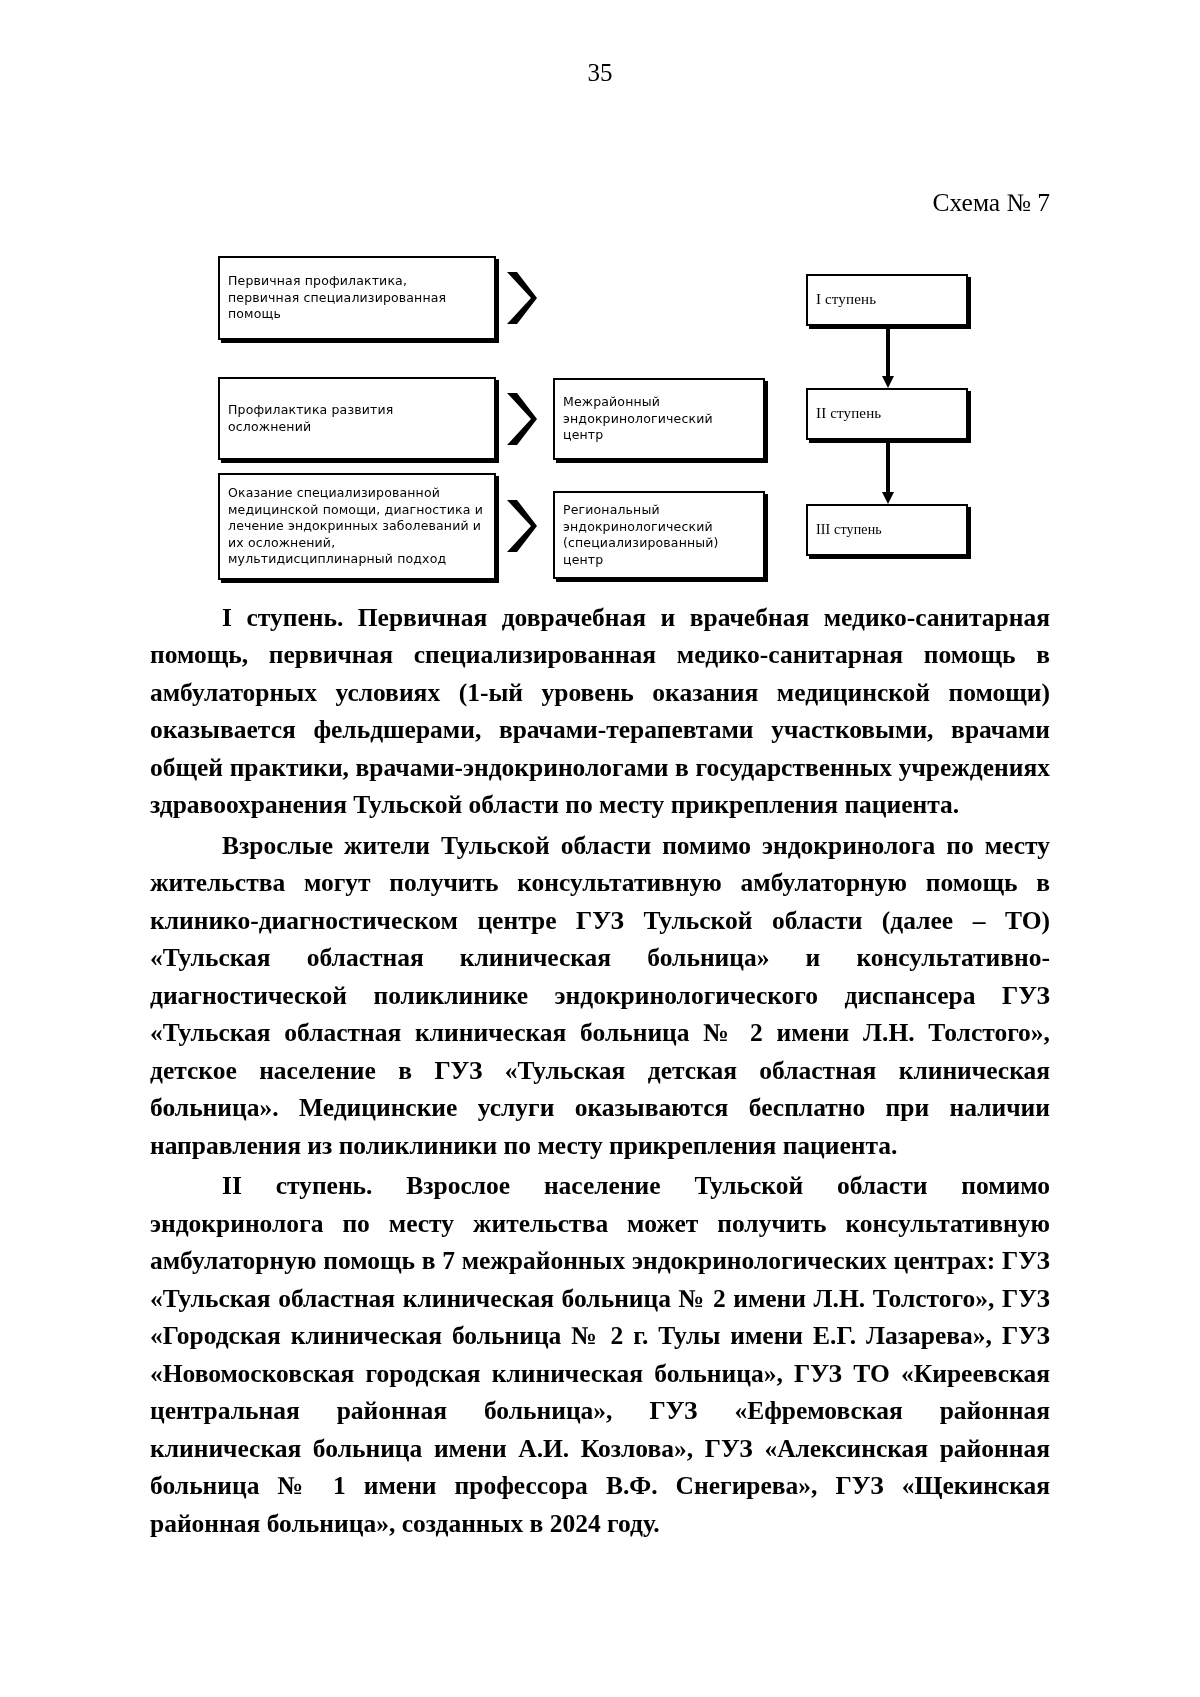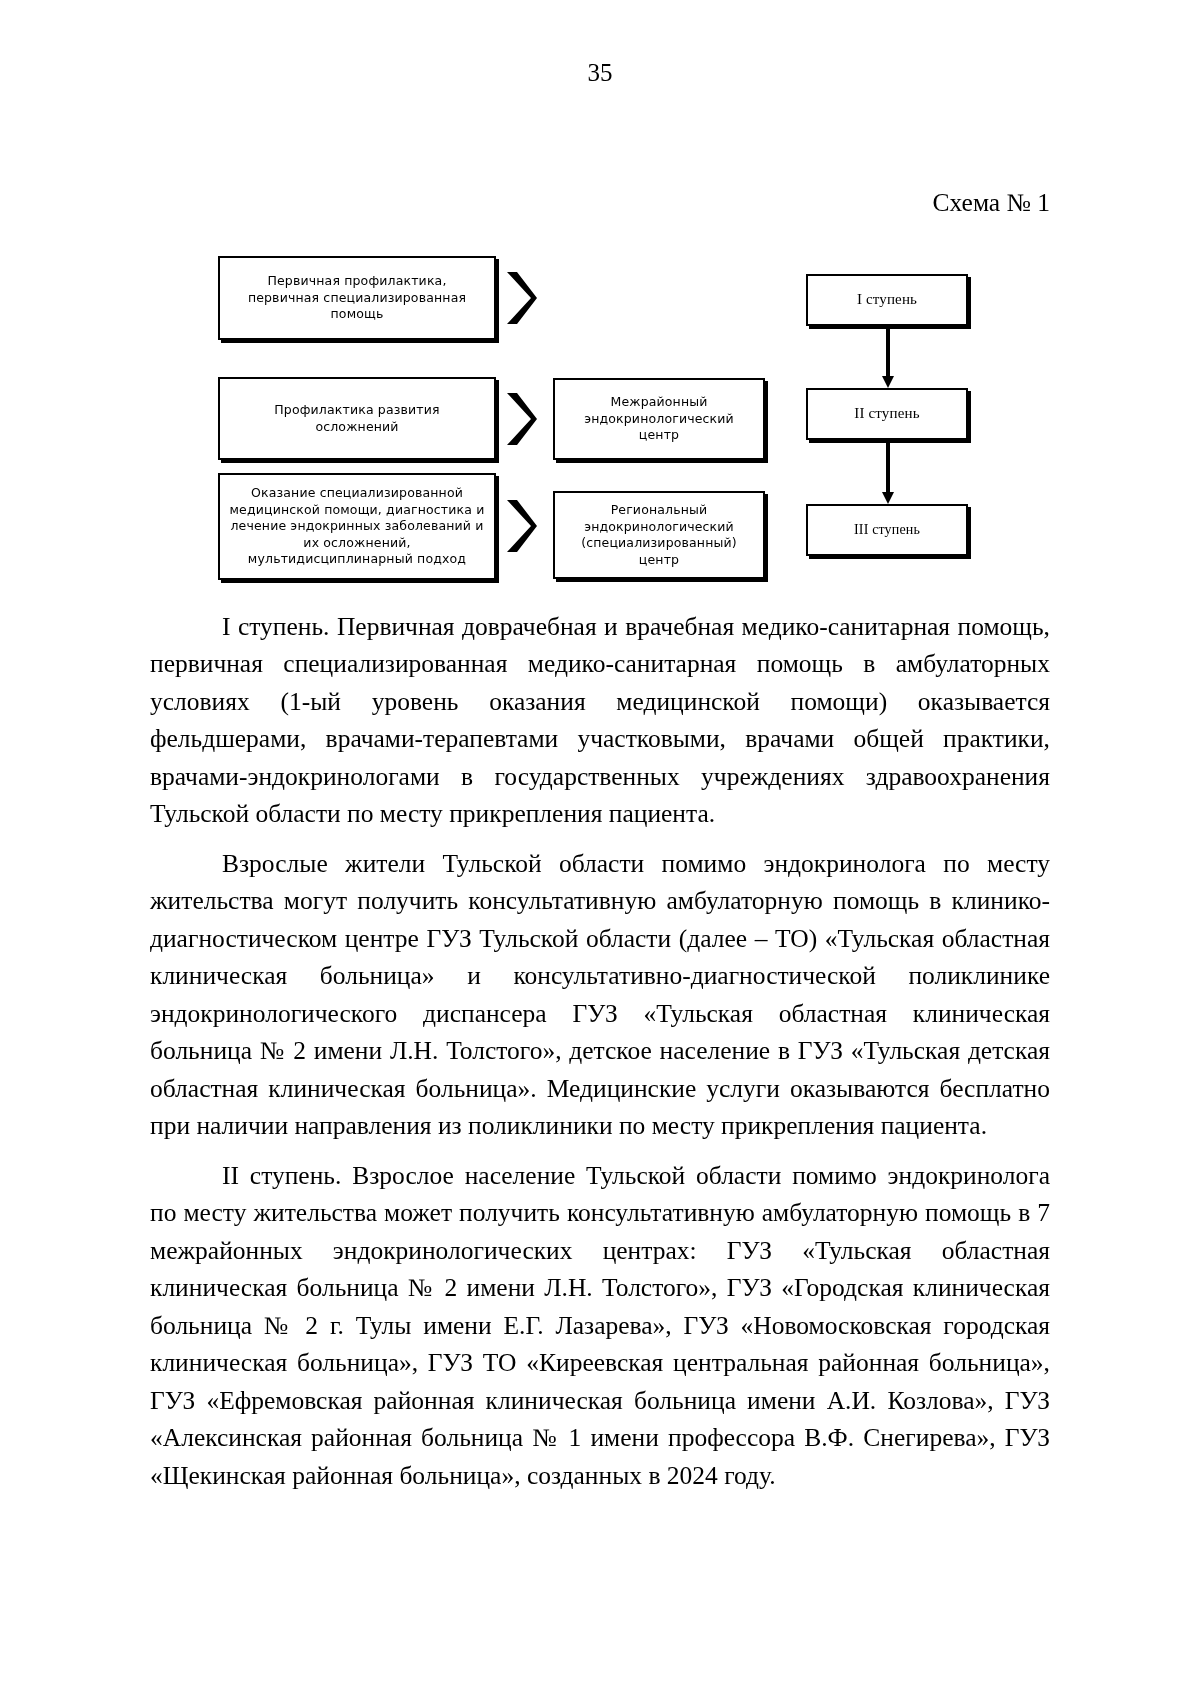--- a/index.html
+++ b/index.html
@@ -65,21 +65,20 @@
   }
   .dbox {
     position: absolute;
     box-sizing: border-box;
     border: 2px solid #000;
     background: #fff;
     box-shadow: 3px 3px 0 0 #000;
     display: flex;
     align-items: center;
     justify-content: center;
-    text-align: center;
     font-family: "DejaVu Sans", "Liberation Sans", sans-serif;
     font-size: 12.5px;
     line-height: 1.32;
     padding: 4px 8px;
     letter-spacing: 0.15px;
   }
   .dbox .inner { width: 100%; }
 
   
   .box-l1 { left: 218px; top: 6px;   width: 278px; height: 84px; }
@@ -143,35 +142,36 @@
     position: absolute;
     top: 596px;
     left: 150px;
     width: 900px;
     font-size: 25.5px;
     line-height: 1.47;
     text-align: justify;
     text-justify: inter-word;
   }
   .body-text p {
-    margin: 12px 0 0 0;
+    margin: 3px 0 0 0;
     text-indent: 72px;
     text-align: justify;
+    font-weight: bold;
   }
   .body-text p:last-child { text-align: justify; }
   .body-text p.last-para { }
 </style>
 </head>
 <body>
 
 <div class="page">
 
   <div class="page-number">35</div>
 
-  <div class="scheme-label">Схема № 1</div>
+  <div class="scheme-label">Схема № 7</div>
 
   <div class="diagram">
 
     <div class="dbox box-l1">
       <div class="inner">
         <div>Первичная профилактика,</div>
         <div>первичная специализированная</div>
         <div>помощь</div>
       </div>
     </div>

